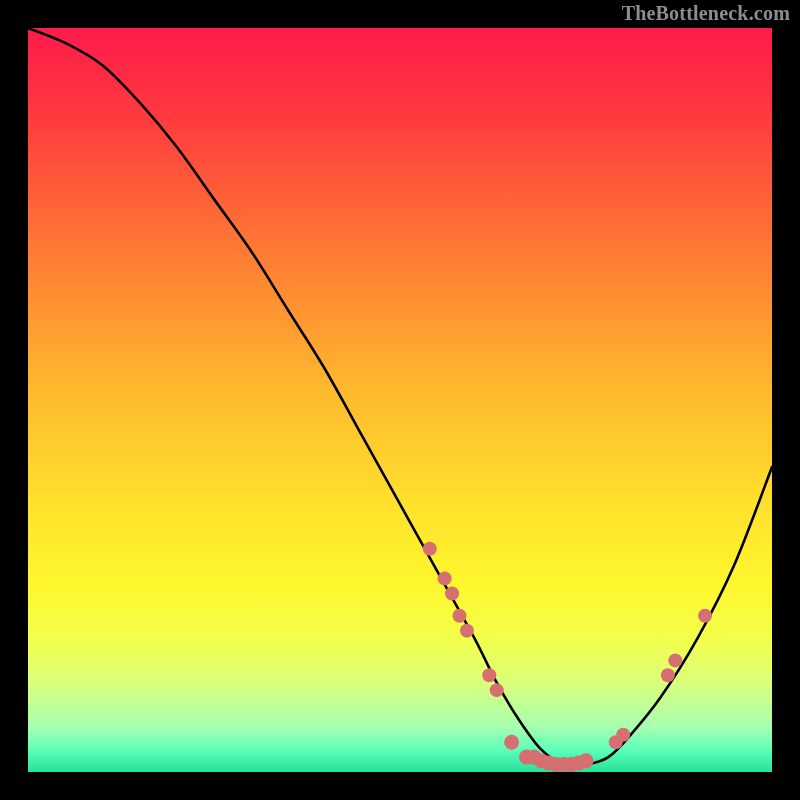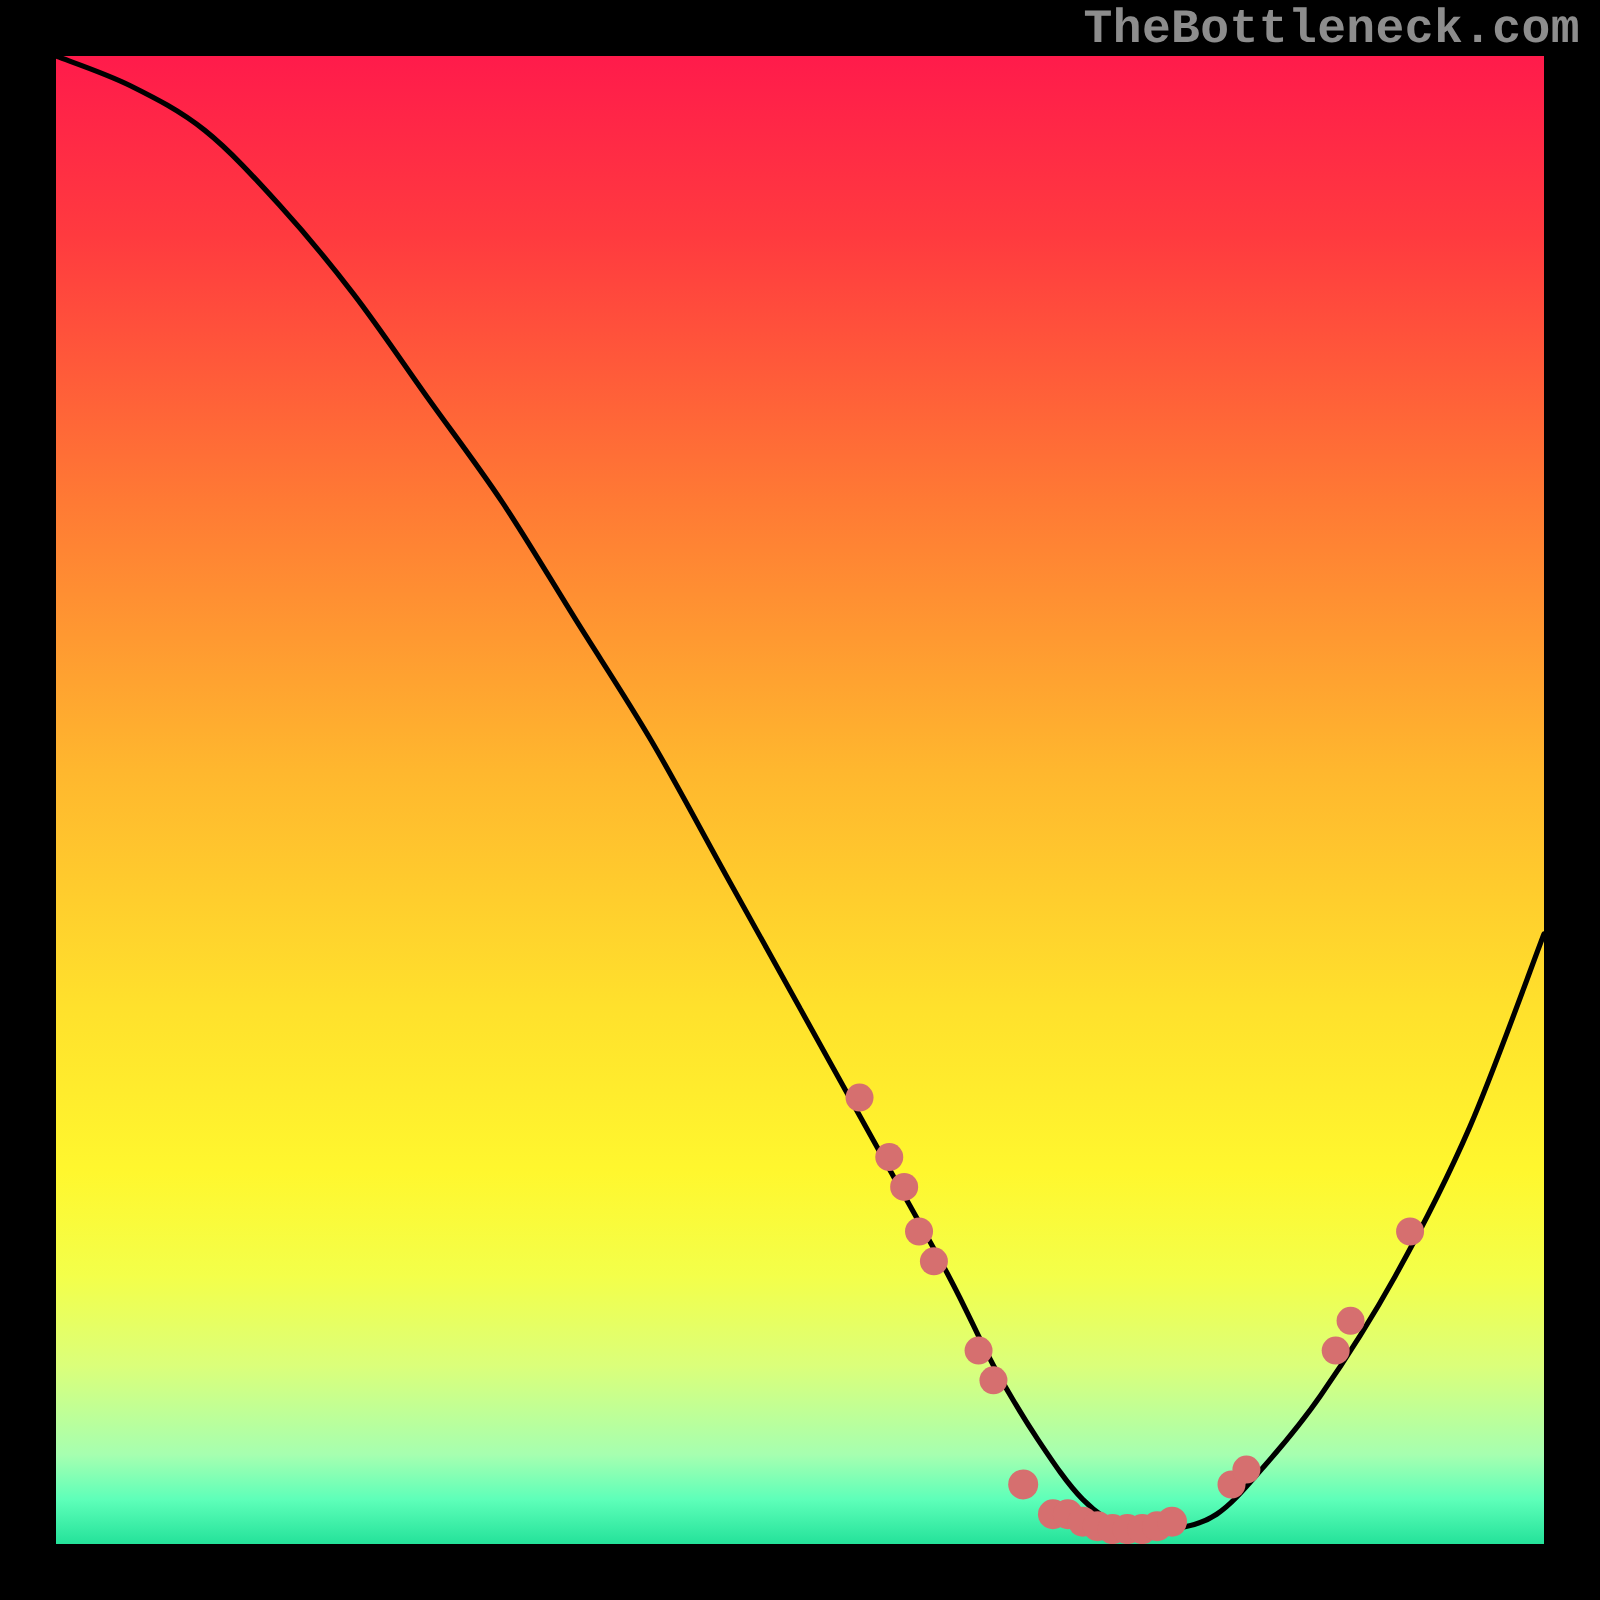--- a/index.html
+++ b/index.html
@@ -22,22 +22,22 @@
     position: absolute;
     left: 0;
     top: 0;
     width: 744px;
     height: 744px;
   }
   .watermark {
     position: absolute;
     top: 2px;
     right: 10px;
-    font-family: Liberation Mono, monospace;
-    font-size: 24px;
+    font-family: Liberation Serif, serif;
+    font-size: 20px;
     font-weight: bold;
     color: #8d8d8d;
     letter-spacing: 0.2px;
     text-align: right;
   }
 </style>
 </head>
 <body>
 
 <div class="frame">

